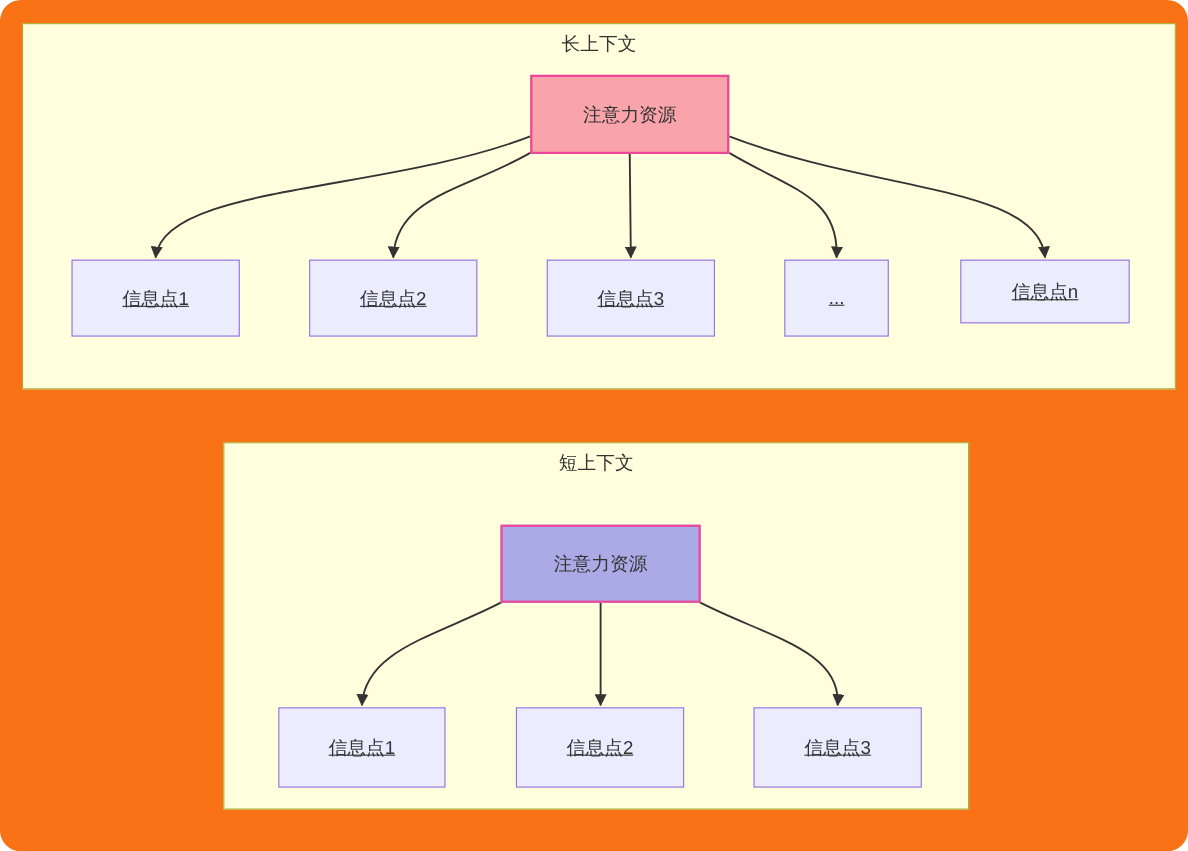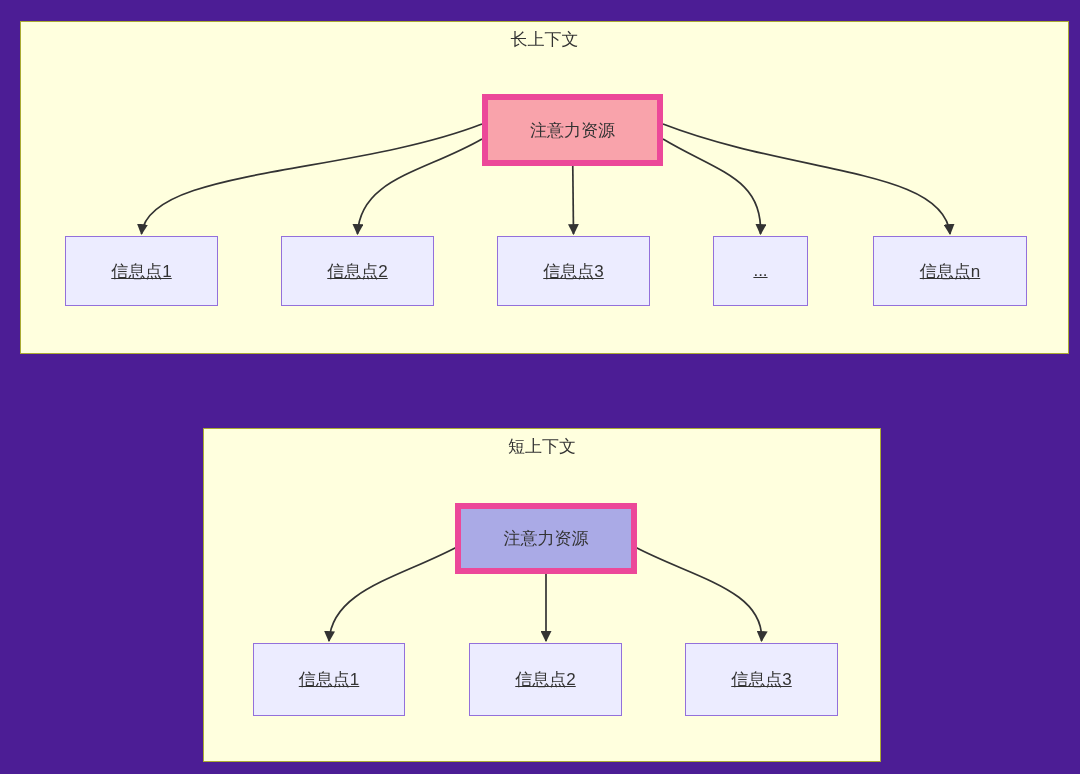--- a/index.html
+++ b/index.html
@@ -5,66 +5,66 @@
   html, body {
     margin: 0;
     padding: 0;
     background: #ffffff;
     font-family: "Liberation Sans", "DejaVu Sans", sans-serif;
   }
   #canvas {
     position: relative;
     width: 1080px;
     height: 774px;
-    background: #4c1d95;
+    background: #f97316;
     overflow: hidden;
+    border-radius: 19px;
   }
   .panel {
     position: absolute;
     box-sizing: border-box;
     background: #ffffde;
     border: 1px solid #aaaa33;
   }
   #panel-long  { left: 20px;  top: 21px;  width: 1049px; height: 333px; }
-  #panel-short { left: 203px; top: 428px; width: 678px;  height: 334px; }
+  #panel-short { left: 203px; top: 402px; width: 678px;  height: 334px; }
   .panel-title {
     position: absolute;
     top: 6px;
     left: 0;
     width: 100%;
     text-align: center;
     font-size: 17px;
     color: #333333;
   }
   .node {
     position: absolute;
     box-sizing: border-box;
     display: flex;
     align-items: center;
     justify-content: center;
     font-size: 17px;
     color: #333333;
   }
   .hub {
-    border: 6px solid #ec4899;
-    margin-top: 26px;
+    border: 2px solid #ec4899;
   }
   #hub-long  { left: 482px; top: 68px;  width: 181px; height: 72px; background: #f9a3ab; }
   #hub-short { left: 455px; top: 477px; width: 182px; height: 71px; background: #aaaae6; }
   .info {
     background: #ececff;
     border: 1.5px solid #9370db;
     text-decoration: underline;
   }
   
   #t1 { left: 65px;  top: 236px; width: 153px; height: 70px; }
   #t2 { left: 281px; top: 236px; width: 153px; height: 70px; }
   #t3 { left: 497px; top: 236px; width: 153px; height: 70px; }
   #t4 { left: 713px; top: 236px; width: 95px;  height: 70px; }
-  #t5 { left: 873px; top: 236px; width: 154px; height: 70px; }
+  #t5 { left: 873px; top: 236px; width: 154px; height: 58px; }
   
   #b1 { left: 253px; top: 643px; width: 152px; height: 73px; }
   #b2 { left: 469px; top: 643px; width: 153px; height: 73px; }
   #b3 { left: 685px; top: 643px; width: 153px; height: 73px; }
   #arrows {
     position: absolute;
     left: 0;
     top: 0;
     width: 1080px;
     height: 774px;

